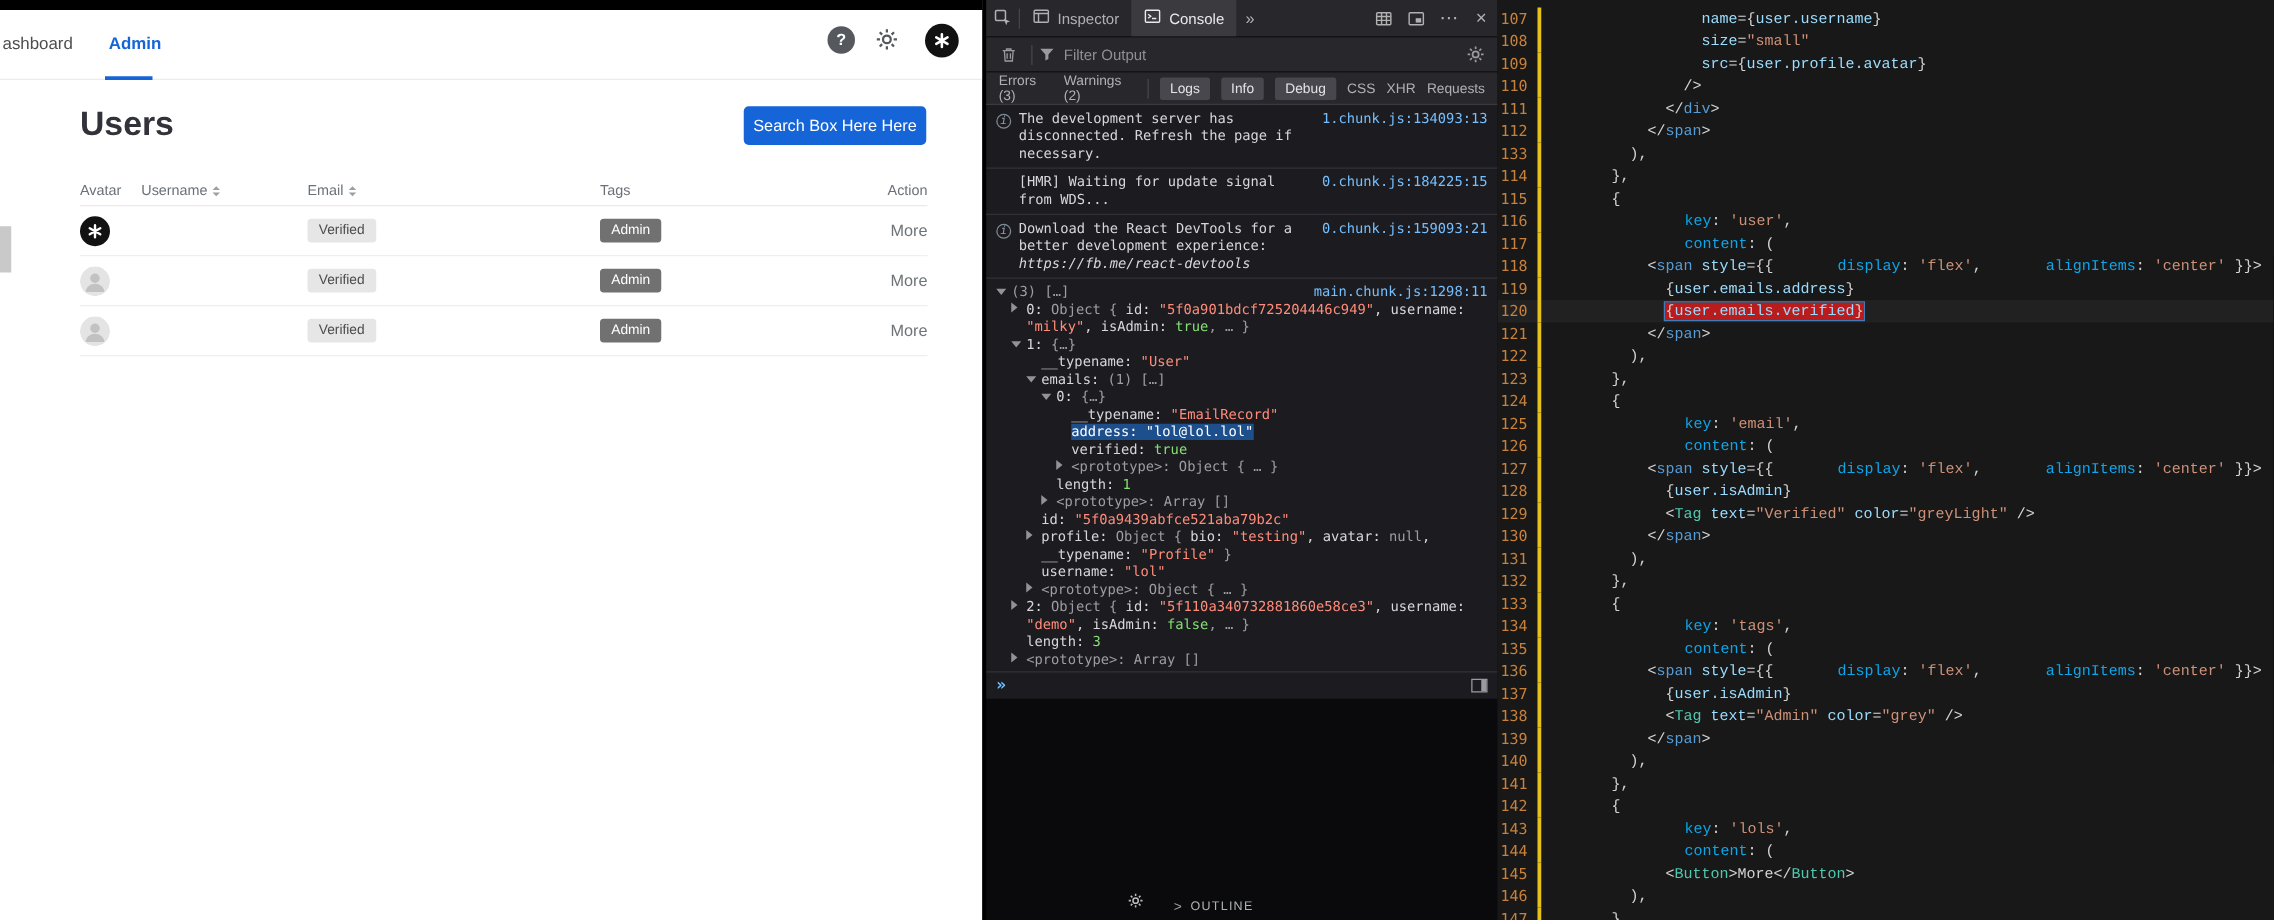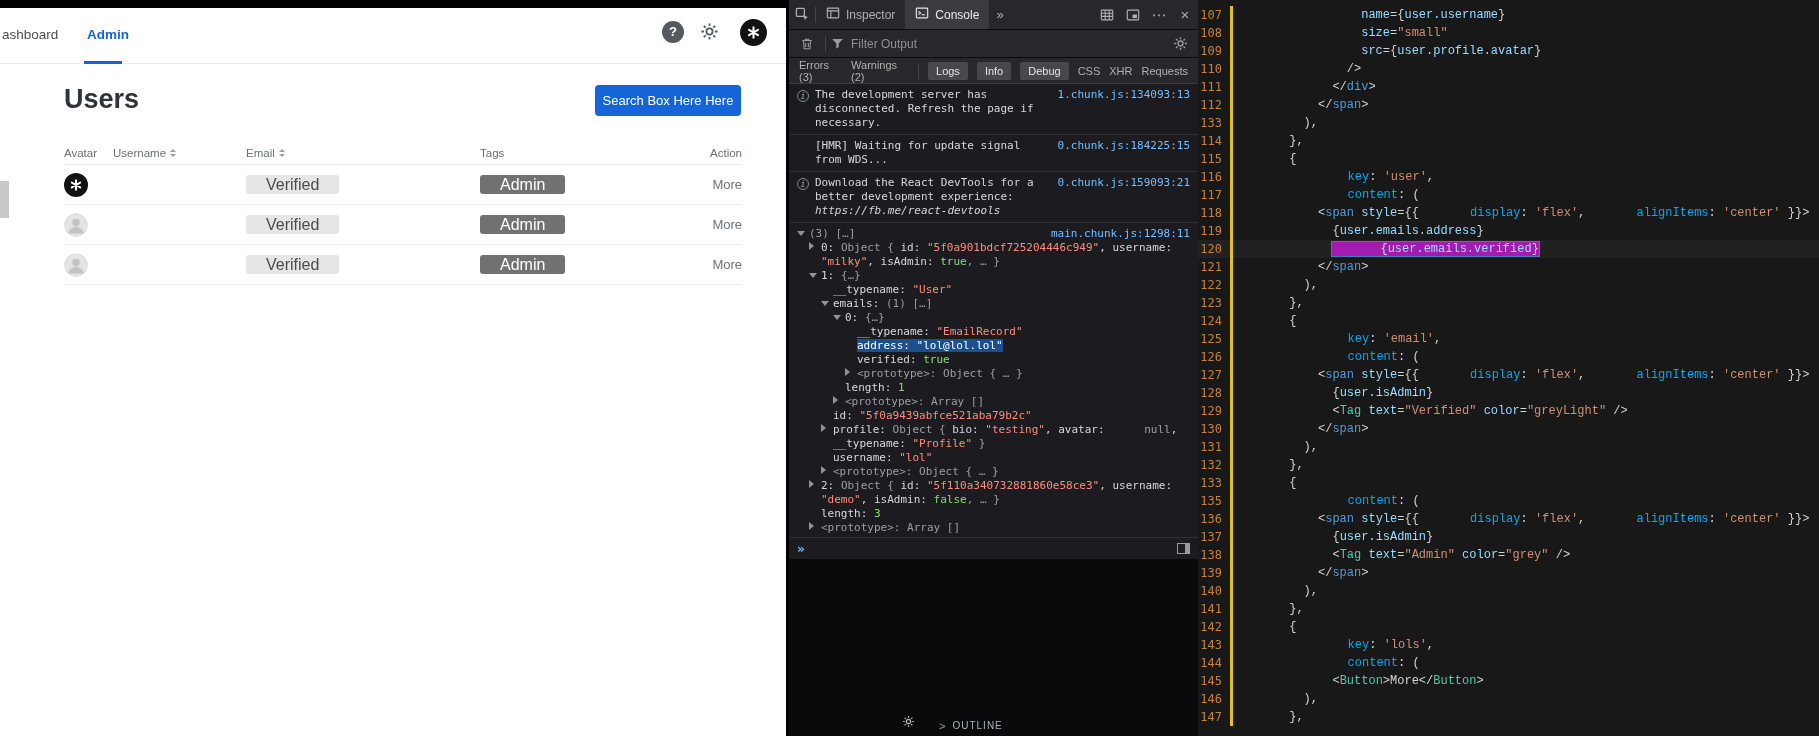--- a/index.html
+++ b/index.html
@@ -31,21 +31,21 @@
   .thead { height:24px; color:#6a7178; font-size:11.5px; border-bottom:1px solid #e9e9e9; }
   .th { display:flex; align-items:center; }
   .th:last-child, .cell-action { justify-content:flex-end; text-align:right; }
   .trow { height:40px; border-bottom:1px solid #efefef; }
   .sort { display:inline-flex; flex-direction:column; gap:2px; margin-left:4px; }
   .sort i { width:0; height:0; border-left:3px solid transparent; border-right:3px solid transparent; }
   .sort .up { border-bottom:3px solid #9aa0a6; }
   .sort .dn { border-top:3px solid #9aa0a6; }
   .avatar { width:24px; height:24px; border-radius:50%; overflow:hidden; }
   .av-logo { background:#121212; display:flex; align-items:center; justify-content:center; }
-  .chip { display:inline-block; font-size:16px; padding:3px 20px; border-radius:3px; line-height:13px; }
+  .chip { display:inline-block; font-size:11px; padding:3px 9px; border-radius:3px; line-height:13px; }
   .chip-light { background:#e6e6e6; color:#4b4b4b; }
   .chip-dark { background:#717171; color:#fff; }
   .more-btn { color:#6e7478; cursor:pointer; }
   .left-thumb { position:absolute; left:0; top:181px; width:9px; height:37px; background:#c9c9c9; }
 
   
   .dt { position:absolute; left:786px; top:0; width:412px; height:736px; background:#0a0a0c; border-left:3px solid #000; }
   .dt-tabs { height:30px; background:#28282c; border-bottom:1px solid #0c0c0e; display:flex; align-items:center; color:#b1b1b3; font-size:12px; }
   .dt-btn { width:26px; height:100%; display:flex; align-items:center; justify-content:center; cursor:pointer; }
   .dt-sep { width:1px; height:16px; background:#44444a; flex:none; }
@@ -78,21 +78,21 @@
   .caret { display:inline-block; width:0; height:0; margin-left:-12px; vertical-align:1px; }
   .caret.down { border-left:4px solid transparent; border-right:4px solid transparent; border-top:5px solid #939395; margin-right:4px; }
   .caret.right { border-top:4px solid transparent; border-bottom:4px solid transparent; border-left:5px solid #939395; margin-right:7px; }
   .hlbox { background:#1d4f8c; }
   .hlbox span { color:#fff !important; }
 
   .ct-k { color:#d7d7db; }
   .ct-s { color:#ff8c7a; }
   .ct-b { color:#86de74; }
   .ct-o { color:#9d9da3; }
-  .ct-n { color:#9d9da3;margin-left:33px; }
+  .ct-n { color:#9d9da3; }
   .ct-txt { color:#d7d7db; }
   .ct-url { color:#d7d7db; font-style:italic; }
 
   .dt-prompt { height:22px; border-top:1px solid #313137; display:flex; align-items:center; padding:0 8px; }
   .prompt-glyph { color:#75bfff; font-weight:bold; font-size:13px; flex:1; }
   .mledit { width:13px; height:11px; border:1px solid #9a9aa0; position:relative; cursor:pointer; }
   .mledit::after { content:""; position:absolute; right:0; top:0; bottom:0; width:4px; background:#9a9aa0; }
 
   .void-strip { position:absolute; left:0; right:0; bottom:2px; height:17px; display:flex; align-items:center; color:#aeb3b9; }
   .void-gear { position:absolute; left:113px; top:-3px; color:#bcbcbc; }
@@ -100,21 +100,21 @@
   .outline-chev { font-size:11px; color:#9aa0a6; }
 
   
   .ed { position:absolute; left:1198px; top:0; width:621px; height:736px; background:#181818; overflow:hidden; font-family:"DejaVu Sans Mono",monospace; font-size:12px; }
   #ed-lines { padding-top:6px; }
   .ed-line { display:flex; height:18px; line-height:18px; }
   .ln { width:32px; flex:none; text-align:right; padding-right:8px; color:#c8813c; }
   .barcell { width:3px; flex:none; background:#e6c117; }
   .codecell { flex:1; padding-left:13px; white-space:pre;font-family:Liberation Mono, monospace; }
   .ed-line.cur { background:rgba(255,255,255,0.04); }
-  .sel { background:#a21caf; outline:1px solid #417cb8;padding-left:48px; }
+  .sel { background:#b91c1c; outline:1px solid #417cb8; }
   .tok-i, .tok-p, .tok-x { color:#d4d4d4; }
   .tok-t { color:#569cd6; }
   .tok-c { color:#4ec9b0; }
   .tok-a { color:#9cdcfe; }
   .tok-k { color:#0ea5e9;margin-left:44px; }
   .tok-v { color:#9cdcfe; }
   .tok-s { color:#ce9178; }
 </style>
 </head>
 <body>
@@ -480,20 +480,25 @@
         <span class="ln">132</span>
         <span class="barcell"></span>
         <span class="codecell"><span class="tok-i">      </span><span class="tok-p">},</span></span>
       </div>
       <div class="ed-line">
         <span class="ln">133</span>
         <span class="barcell"></span>
         <span class="codecell"><span class="tok-i">      </span><span class="tok-p">{</span></span>
       </div>
       <div class="ed-line">
+        <span class="ln">134</span>
+        <span class="barcell"></span>
+        <span class="codecell"><span class="tok-i">        </span><span class="tok-k">key</span><span class="tok-p">: </span><span class="tok-s">'tags'</span><span class="tok-p">,</span></span>
+      </div>
+      <div class="ed-line">
         <span class="ln">135</span>
         <span class="barcell"></span>
         <span class="codecell"><span class="tok-i">        </span><span class="tok-k">content</span><span class="tok-p">: (</span></span>
       </div>
       <div class="ed-line">
         <span class="ln">136</span>
         <span class="barcell"></span>
         <span class="codecell"><span class="tok-i">          </span><span class="tok-p">&lt;</span><span class="tok-t">span</span><span class="tok-p"> </span><span class="tok-a">style</span><span class="tok-p">={{ </span><span class="tok-k">display</span><span class="tok-p">: </span><span class="tok-s">'flex'</span><span class="tok-p">, </span><span class="tok-k">alignItems</span><span class="tok-p">: </span><span class="tok-s">'center'</span><span class="tok-p"> }}&gt;</span></span>
       </div>
       <div class="ed-line">

